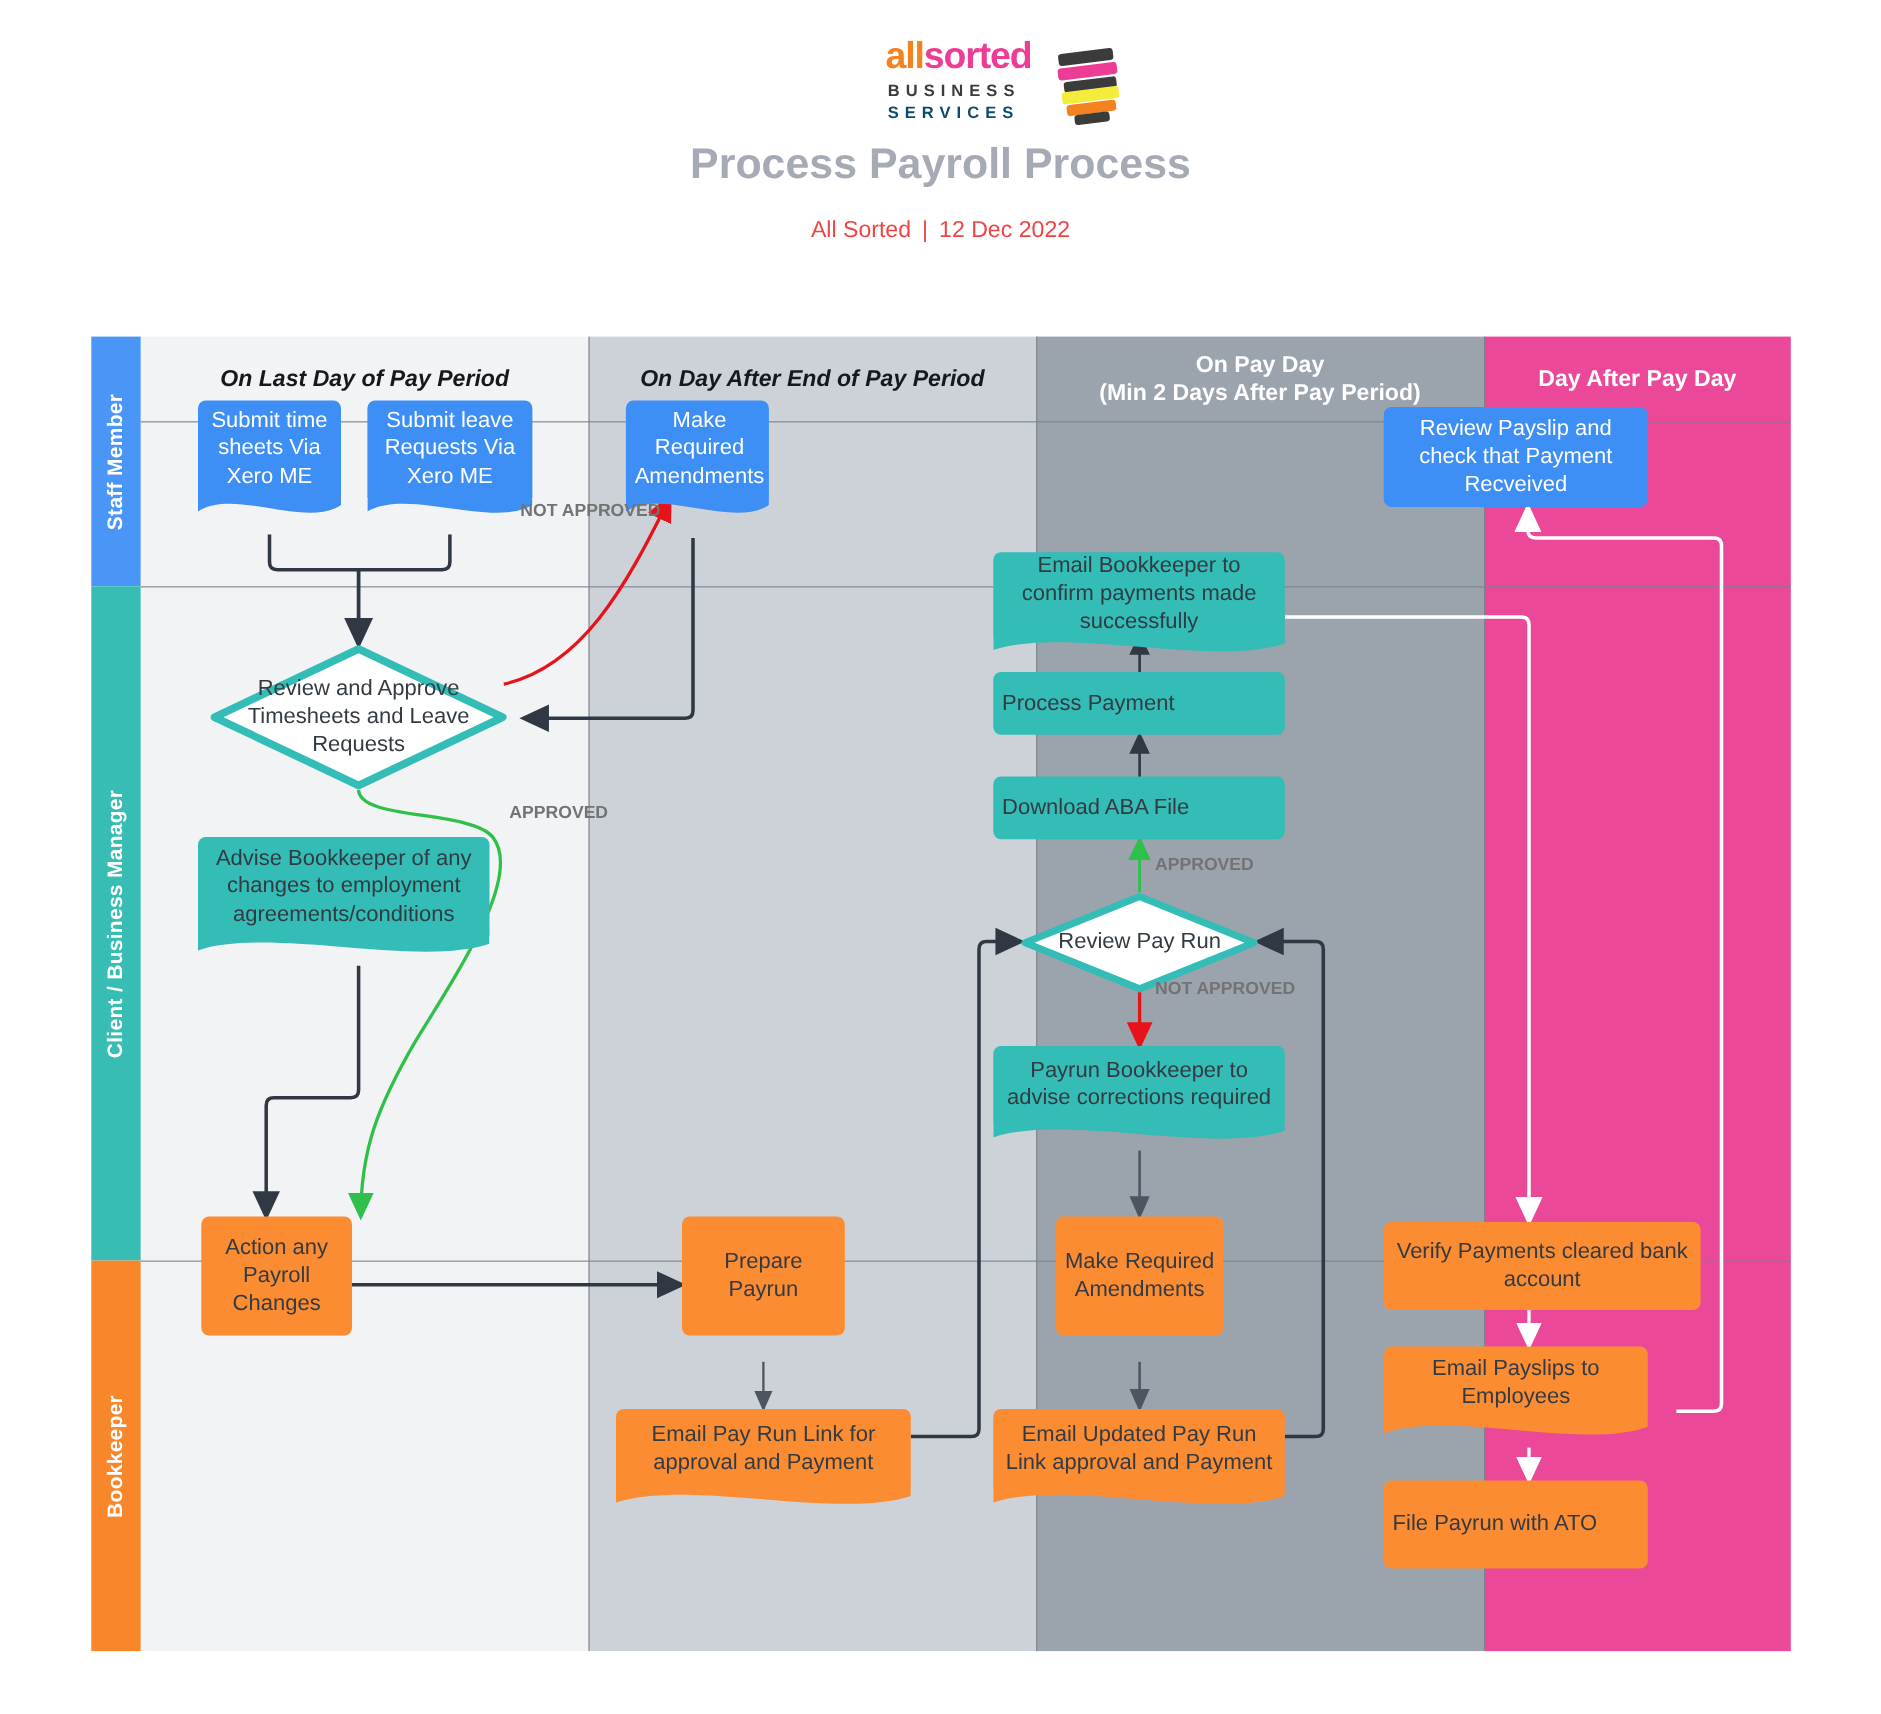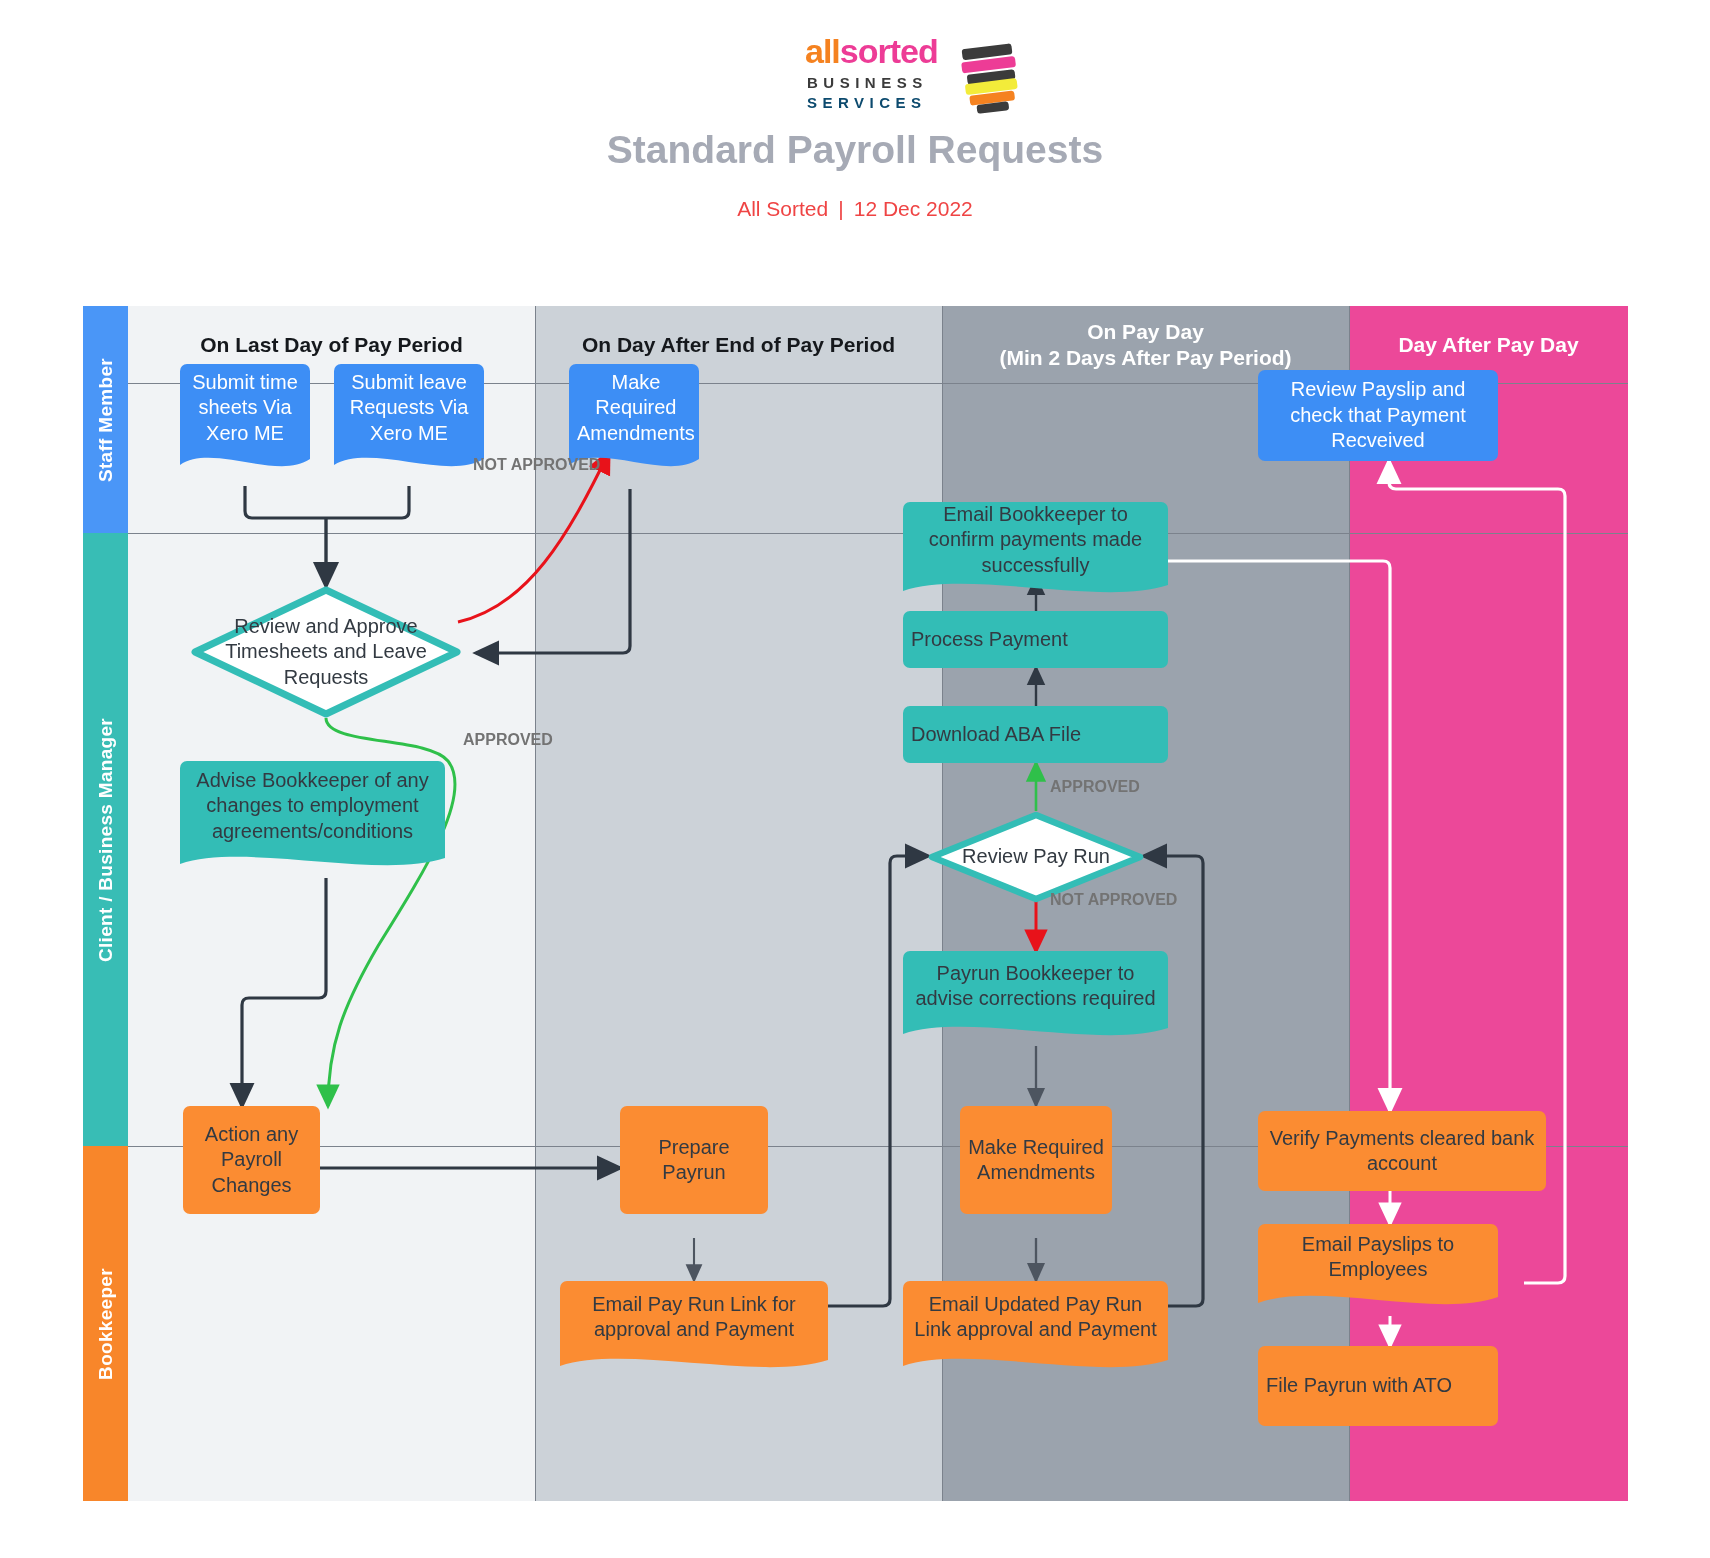--- a/index.html
+++ b/index.html
@@ -51,21 +51,21 @@
   .col-2{left:407px;width:407px;background:#ccd2d8;}
   .col-3{left:814px;width:407px;background:#9ba3ad;}
   .col-4{left:1221px;width:279px;background:#ec4899;}
 
   .col-head{
     position:absolute;top:0;left:0;right:0;height:77px;
     display:flex;align-items:center;justify-content:center;text-align:center;
     font-weight:bold;font-size:21px;line-height:1.22;
     box-sizing:border-box;
   }
-  .col-1 .col-head,.col-2 .col-head{color:#15181c;}
+  .col-1 .col-head,.col-2 .col-head{color:#15181c;font-style:italic;}
   .col-3 .col-head,.col-4 .col-head{color:#ffffff;}
 
   .hline{position:absolute;left:0;width:1500px;height:1px;background:#7b828c;}
   .vline{position:absolute;top:0;width:1px;height:1195px;background:#7b828c;}
 
   
   .node{
     position:absolute;box-sizing:border-box;
     display:flex;align-items:center;justify-content:flex-start;text-align:center;
     font-size:20px;line-height:1.27;padding:4px 8px;
@@ -106,21 +106,21 @@
         <rect x="4" y="10" width="50" height="11" rx="3" fill="#3b3b3b"></rect>
         <rect x="2" y="23" width="54" height="11" rx="3" fill="#ed3c96"></rect>
         <rect x="6" y="36" width="48" height="10" rx="3" fill="#3b3b3b"></rect>
         <rect x="3" y="45" width="52" height="11" rx="3" fill="#f3ec3a"></rect>
         <rect x="6" y="57" width="45" height="10" rx="3" fill="#f58220"></rect>
         <rect x="12" y="67" width="32" height="9" rx="3" fill="#3b3b3b"></rect>
       </g>
     </svg>
   </div>
 
-  <div class="doc-title">Standard Payroll Requests</div>
+  <div class="doc-title">Process Payroll Process</div>
   <div class="doc-sub">
     <span>All Sorted</span><span class="sep">|</span><span>12 Dec 2022</span>
   </div>
 
   <div class="board">
 
     <div class="lane-label lane-staff">
       <span>Staff Member</span>
     </div>
     <div class="lane-label lane-client">

